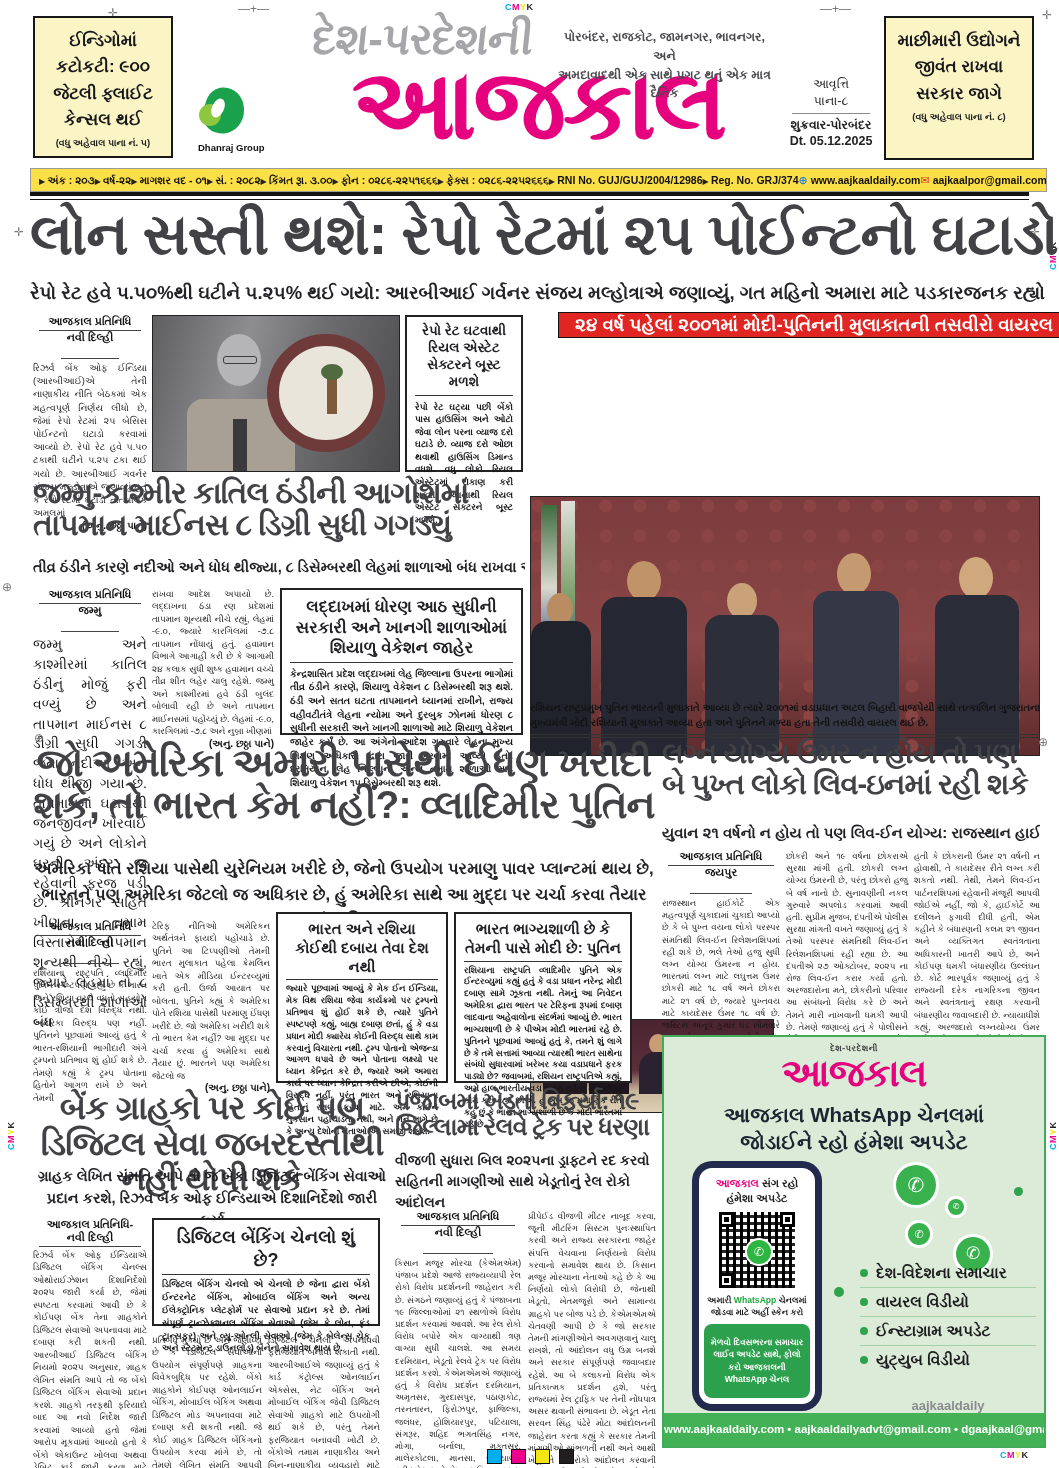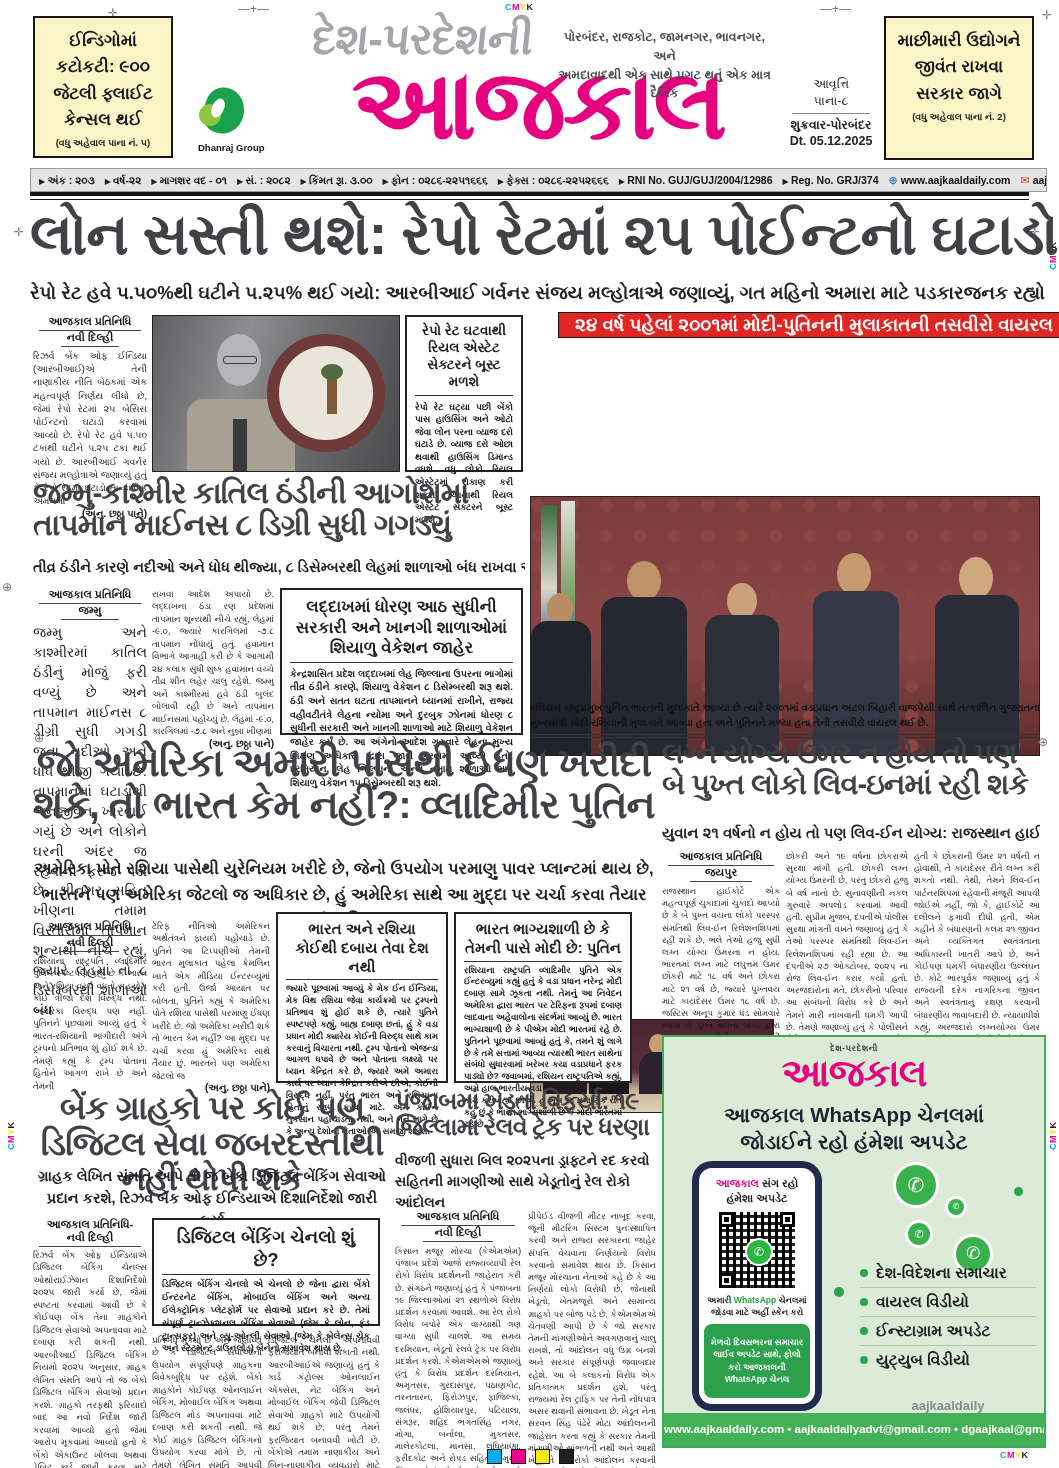--- a/index.html
+++ b/index.html
@@ -17,32 +17,32 @@
   .edition{text-align:center;font-size:12.5px;color:#222;}
   .edition .ed-top{line-height:1.35;}
   .edition .ed-rule{border-top:1px solid #8a8a8a;margin:3px 4px;}
   .edition .ed-bold{font-weight:bold;line-height:1.3;}
   .logo-mark{position:relative;width:52px;height:52px;}
   .logo-c1{position:absolute;left:6px;top:0;width:40px;height:46px;background:#19a14c;border-radius:50% 60% 60% 50%/45% 60% 55% 50%;transform:rotate(18deg);}
   .logo-c2{position:absolute;left:1px;top:16px;width:22px;height:22px;background:#8dc63f;border-radius:50%;}
   .logo-c3{position:absolute;left:14px;top:10px;width:12px;height:20px;background:#fff;border-radius:50%;transform:rotate(25deg);}
   .logo-text{font-size:9.5px;font-weight:bold;color:#111;text-align:center;margin-top:2px;white-space:nowrap;}
   
-  .infobar{background:#e5e5e5;border:1px solid #9a9a9a;display:flex;align-items:center;font-size:10.5px;font-weight:bold;color:#111;padding:0 8px;gap:10px;white-space:nowrap;overflow:hidden;justify-content:space-between;}
+  .infobar{background:#fde047;border:1px solid #9a9a9a;display:flex;align-items:center;font-size:10.5px;font-weight:bold;color:#111;padding:0 8px;white-space:nowrap;overflow:hidden;justify-content:space-between;}
   .bar-item::before{content:"▶ ";font-size:8px;color:#222;}
   .bar-link{display:flex;align-items:center;gap:3px;}
   .globe{color:#2a7fd4;font-size:11px;}
   .mailic{color:#d43a2a;font-size:11px;}
   .dbl-rule{border-top:4px solid #141414;border-bottom:1px solid #141414;height:3px;}
   
   .headline{font-weight:800;color:#414146;line-height:1.08;letter-spacing:-1px;}
   .subhead{font-weight:bold;color:#232327;}
   .byline,.place{font-weight:bold;font-size:11px;text-align:center;color:#111;}
   .byline{border-bottom:1px solid #444;padding-bottom:2px;margin:0 6px;}
-  .place{border-bottom:1px solid #444;padding-bottom:2px;margin:0 28px 3px;}
+  .place{border-bottom:1px solid #444;padding-bottom:14px;margin:0 28px 3px;}
   .bodytxt{font-size:9.3px;line-height:1.42;text-align:justify;color:#161616;}
   .cont{font-weight:bold;font-size:10px;text-align:right;color:#111;}
   .nbox{box-sizing:border-box;border:2px solid #222;background:#fff;padding:6px 8px;}
   .nbox .bx-title{font-weight:800;text-align:center;color:#212125;line-height:1.25;}
   .nbox .bx-rule{border-top:1.5px solid #333;margin:4px 0 5px;}
   .nbox .bx-body{font-weight:bold;text-align:justify;color:#17171a;}
   .banner-red{background:#e02523;border:1.5px solid #111;color:#fff;font-weight:800;text-align:center;}
   .photo{box-sizing:border-box;border:1px solid #222;overflow:hidden;position:relative;}
   .caption{font-size:10px;font-weight:bold;line-height:1.5;text-align:justify;color:#131313;border-bottom:4px double #333;padding-bottom:4px;}
   .fig{position:absolute;border-radius:16px 16px 0 0;background:#252833;}
@@ -118,21 +118,21 @@
   <div class="abs edition" style="left:788px;top:76px;width:86px;">
     <div class="ed-top">આવૃત્તિ</div>
     <div class="ed-top">પાના-૮</div>
     <div class="ed-rule"></div>
     <div class="ed-bold">શુક્રવાર-પોરબંદર</div>
     <div class="ed-bold">Dt. 05.12.2025</div>
   </div>
 
   <div class="abs yellow-box" style="left:884px;top:16px;width:150px;height:144px;">
     <div class="yb-title">માછીમારી ઉદ્યોગને જીવંત રાખવા સરકાર જાગે</div>
-    <div class="yb-note">(વધુ અહેવાલ પાના નં. 2)</div>
+    <div class="yb-note">(વધુ અહેવાલ પાના નં. ૮)</div>
   </div>
 
   <div class="abs infobar" style="left:30px;top:168px;width:999px;height:22px;">
     <span class="bar-item">અંક : ૨૦૩</span>
     <span class="bar-item">વર્ષ-૨૨</span>
     <span class="bar-item">માગશર વદ - ૦૧</span>
     <span class="bar-item">સં. : ૨૦૮૨</span>
     <span class="bar-item">કિંમત રૂા. ૩.૦૦</span>
     <span class="bar-item">ફોન : ૦૨૮૬-૨૨૫૧૬૬૬</span>
     <span class="bar-item">ફેક્સ : ૦૨૮૬-૨૨૫૨૬૬૬</span>

